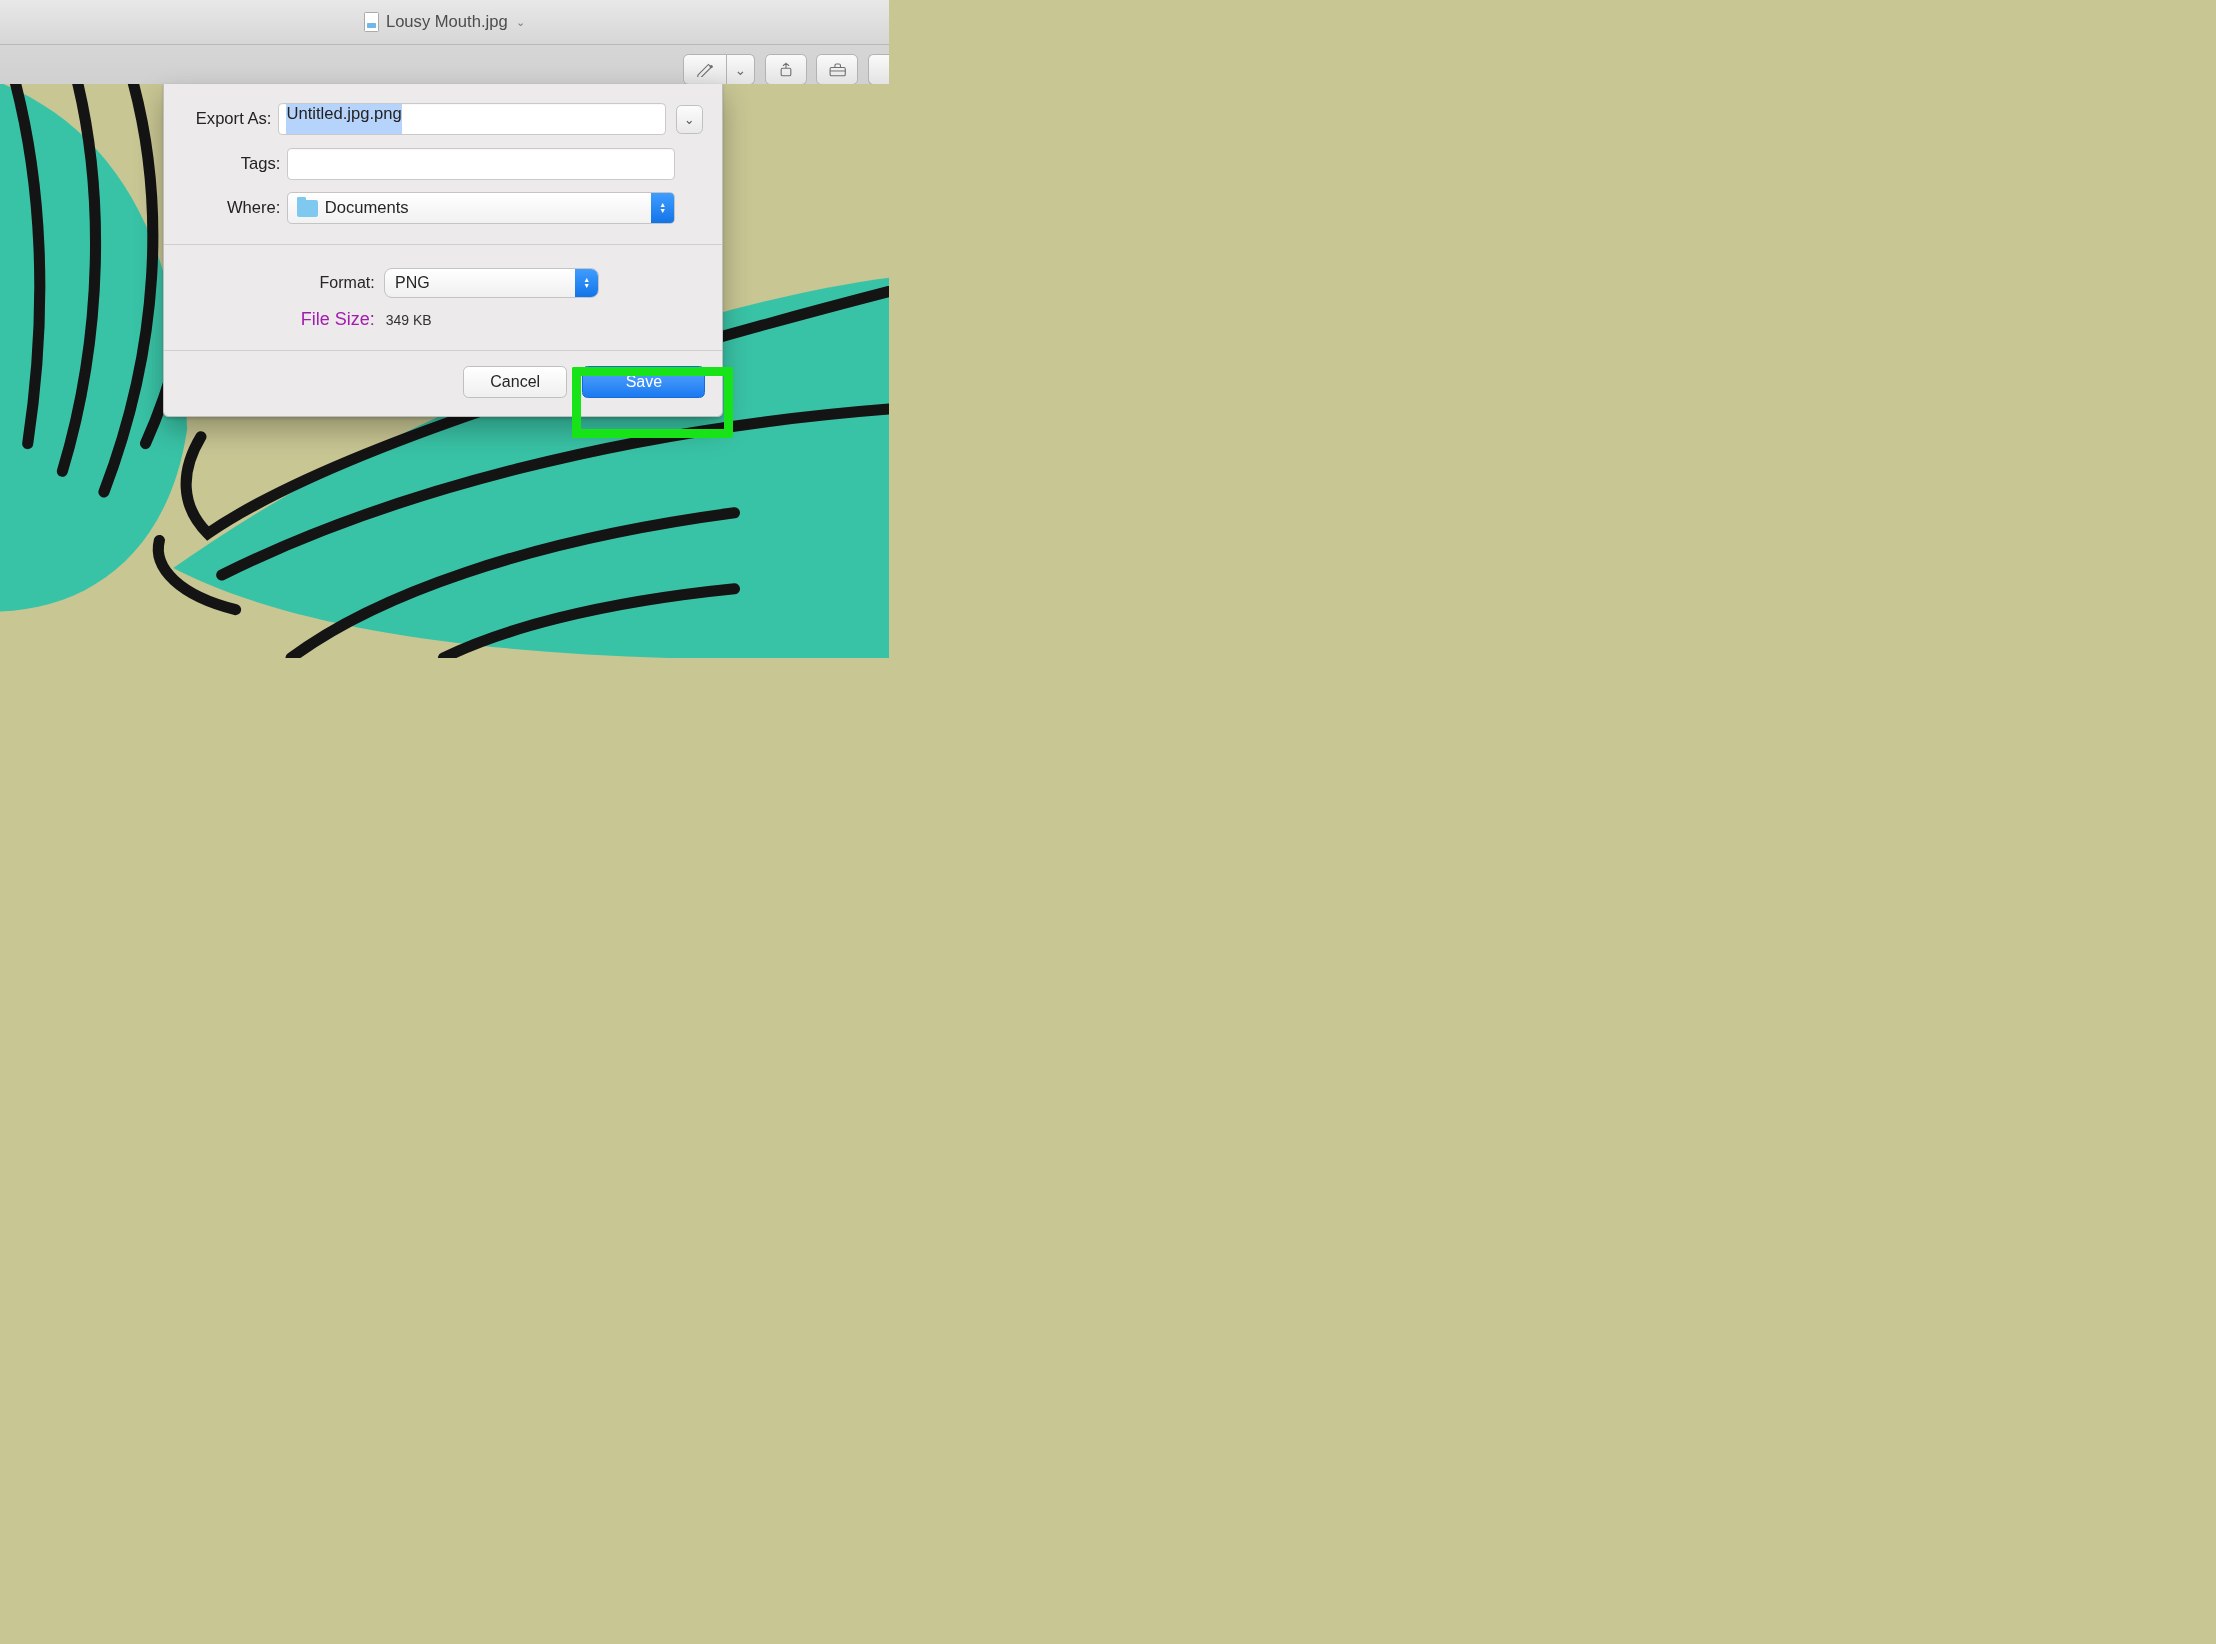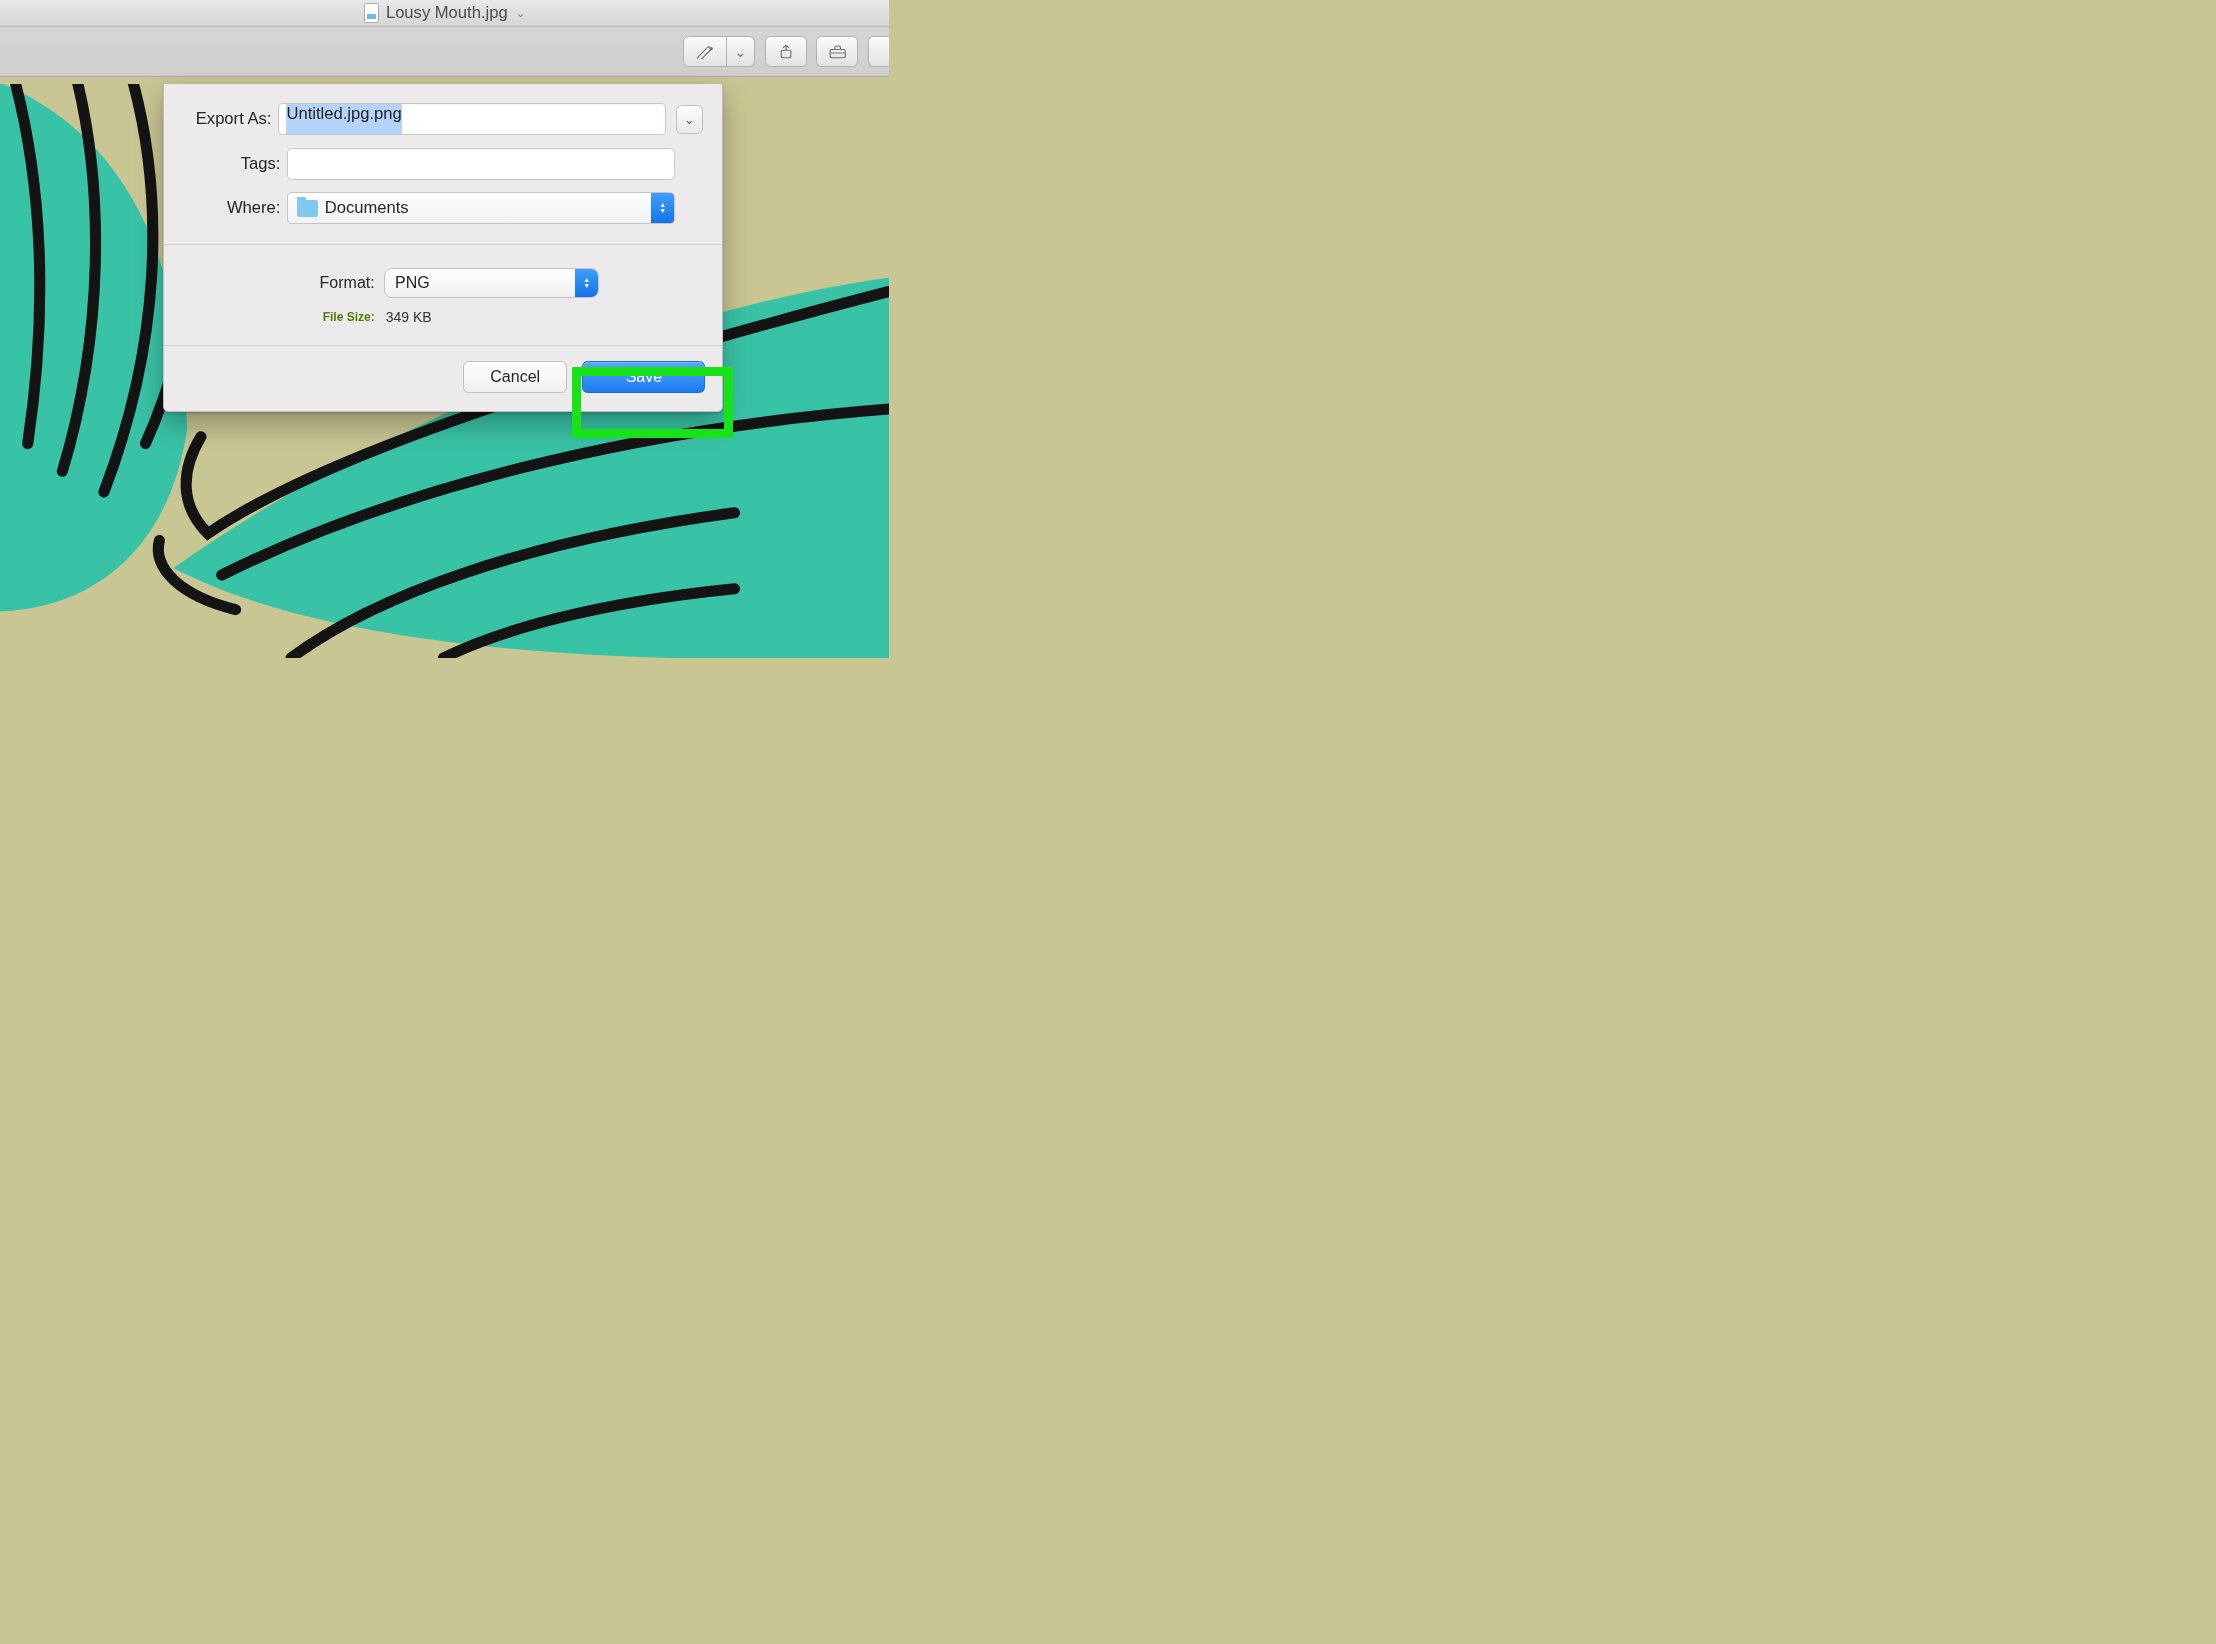--- a/index.html
+++ b/index.html
@@ -8,21 +8,21 @@
     font-family: -apple-system, "Helvetica Neue", Helvetica, Arial, sans-serif;
     background: #c8c693;
     overflow: hidden;
     width: 889px;
     height: 658px;
     position: relative;
   }
 
   
   .titlebar {
-    height: 27px;
+    height: 45px;
     background: linear-gradient(#e8e8e8, #d6d6d6);
     border-bottom: 0.7px solid #b8b8b8;
     display: flex;
     align-items: center;
     justify-content: center;
     gap: 7px;
     position: relative;
   }
   .titlebar .doc-icon {
     width: 15.2px;
@@ -202,21 +202,21 @@
     align-items:center;
     margin-bottom: 11px;
   }
   .mid-label {
     width: 201px;
     text-align: right;
     padding-right: 9.7px;
     font-size: 16px;
     color:#262626;
   }
-  .mid-label.small { font-size: 12px; font-weight:700; color:#4d7c0f; }
+  .mid-label.small { font-size: 18px; font-weight:400; color:#a21caf; }
   .format-select {
     width: 215px;
     height: 30.5px;
     display:flex;
     align-items:center;
     background: linear-gradient(#ffffff,#f0f0f0);
     border: 0.7px solid #c4c4c4;
     border-radius:8px;
     overflow:hidden;
   }

